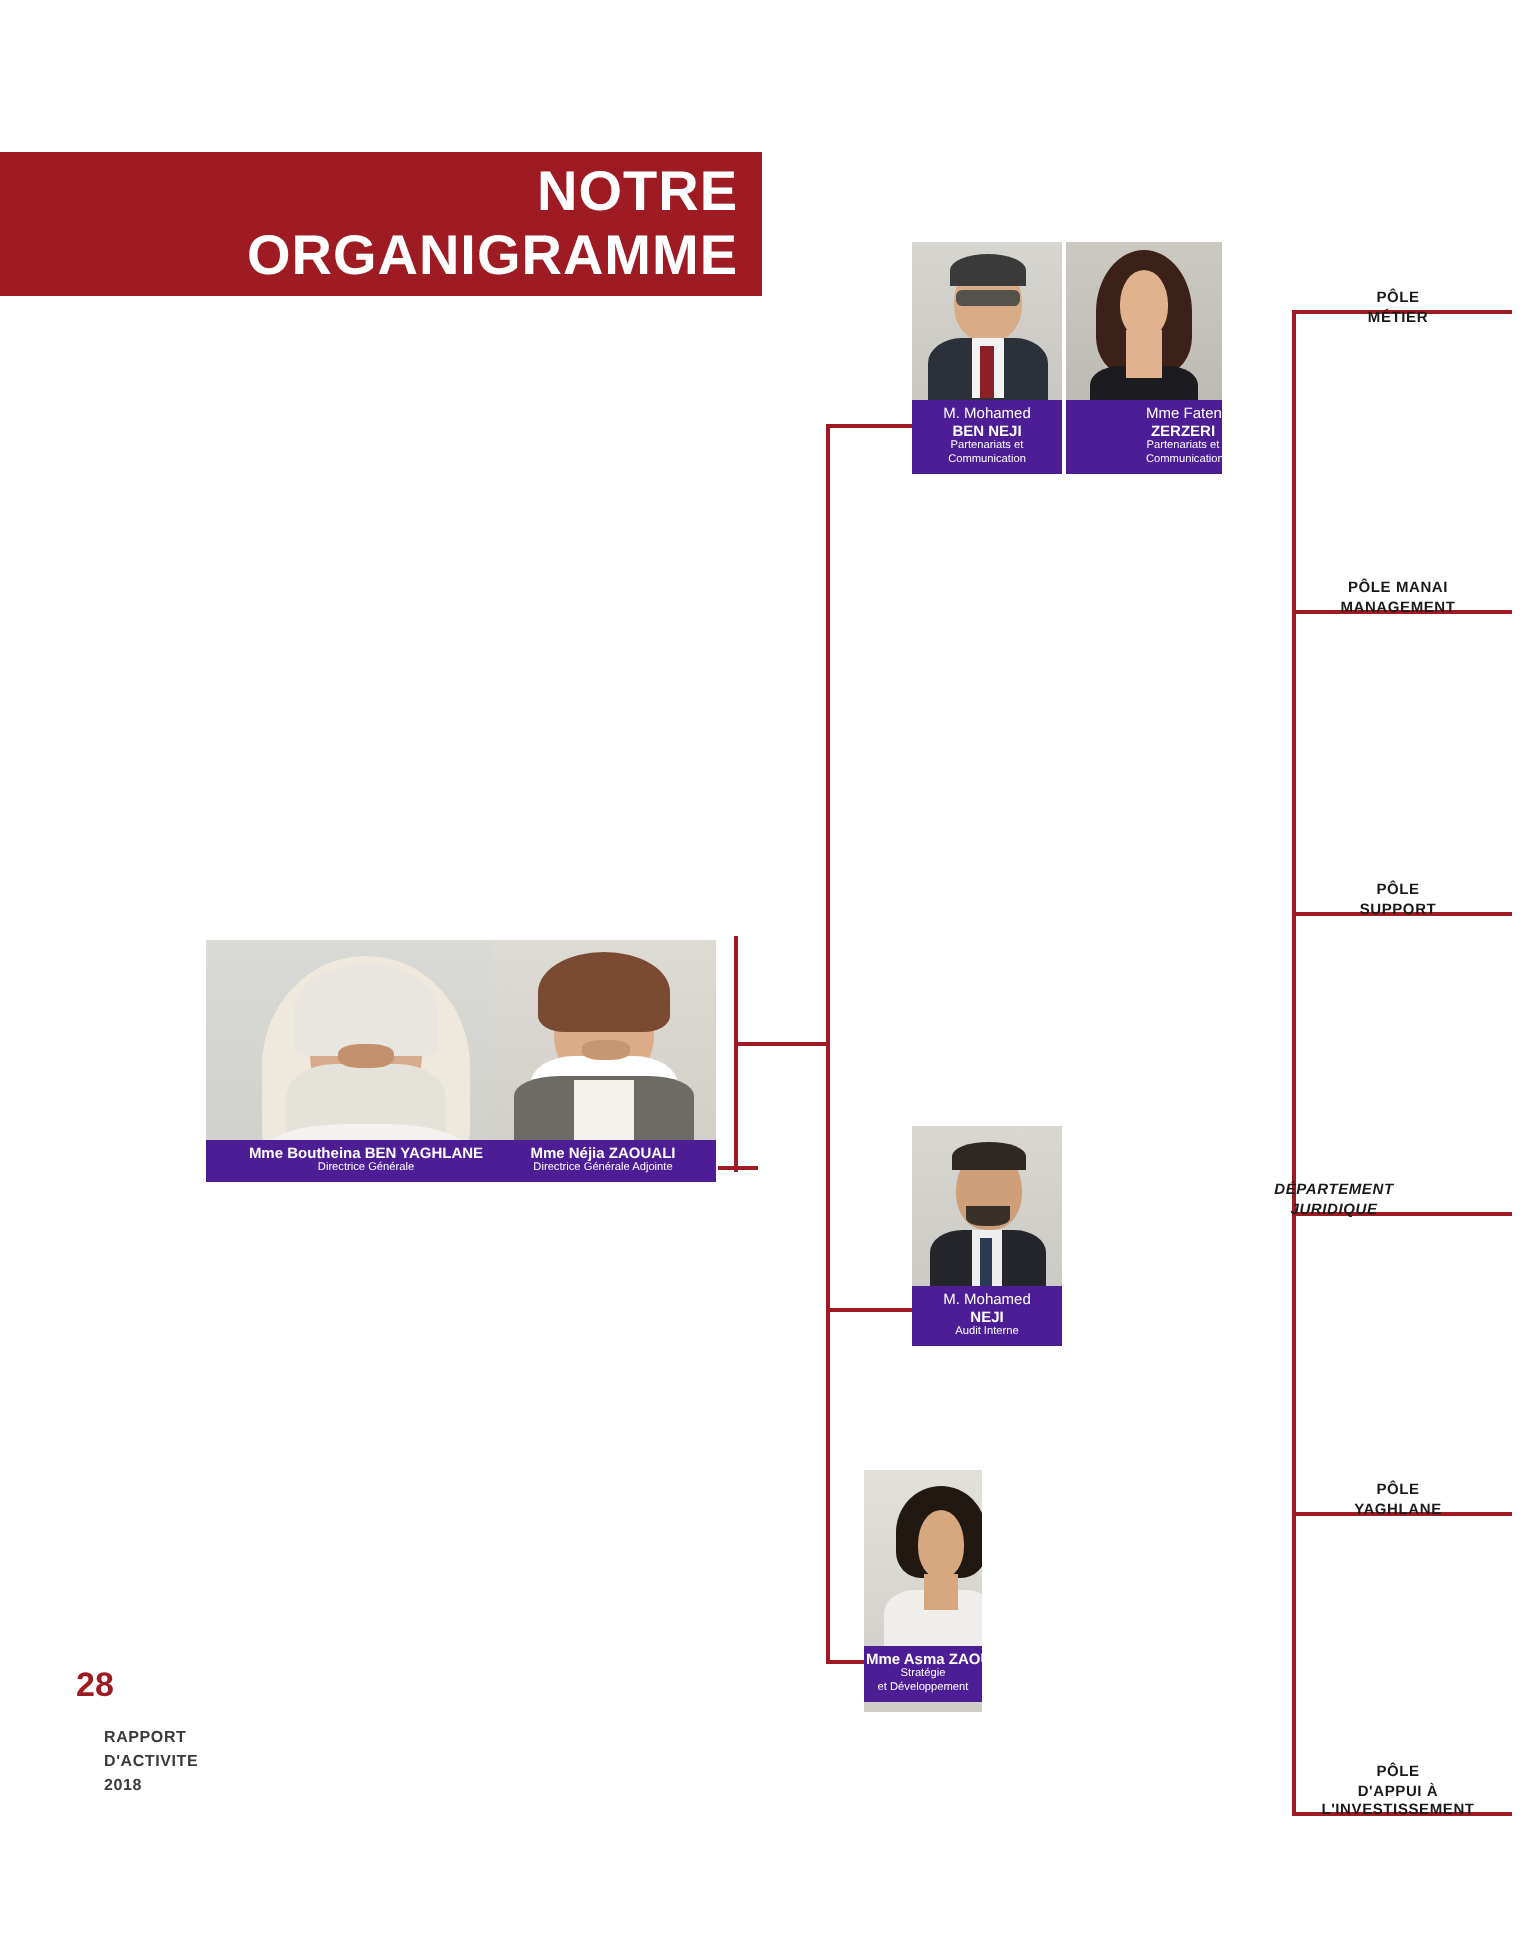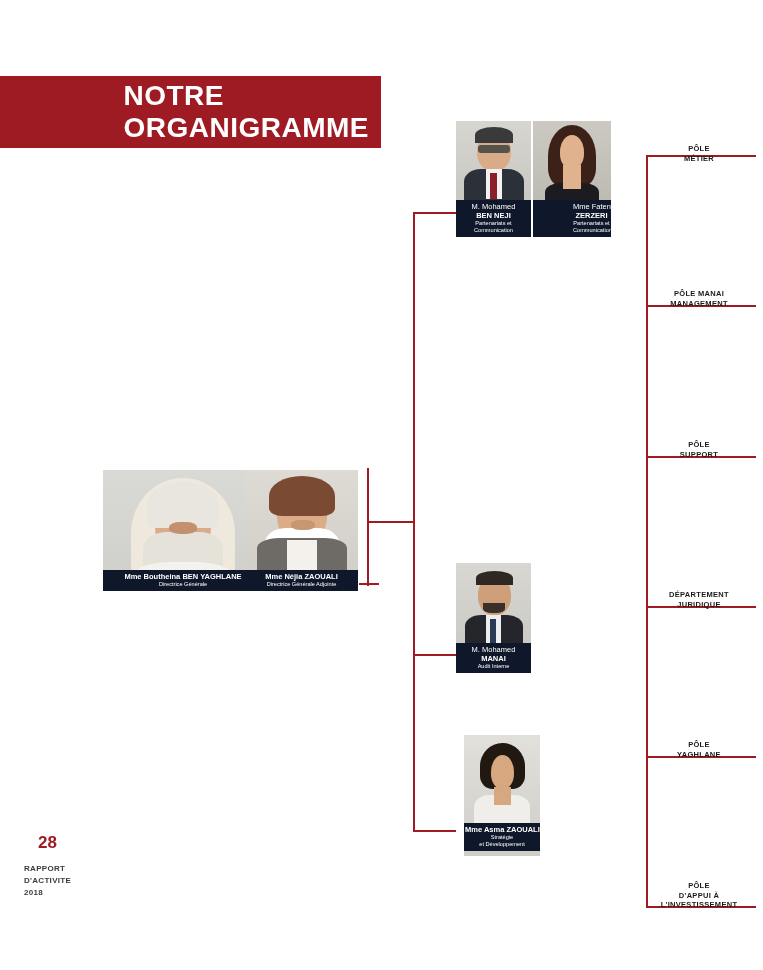--- a/index.html
+++ b/index.html
@@ -22,20 +22,21 @@
     left: 0;
     top: 76px;
     width: 381px;
     height: 72px;
     background: #9e1b23;
   }
   .header-band .title {
     position: absolute;
     right: 12px;
     top: 4px;
+    text-align: right;
     color: #ffffff;
     font-weight: bold;
     font-size: 28px;
     line-height: 32px;
     letter-spacing: 0.5px;
   }
   .header-band .title span {
     display: block;
   }
 
@@ -51,21 +52,21 @@
   .footer-text {
     position: absolute;
     left: 24px;
     top: 863px;
     font-size: 8px;
     line-height: 12px;
     font-weight: bold;
     color: #3b3b3b;
     letter-spacing: 0.3px;
   }
-  .footer-text span { display: block; }
+  .footer-text span { display: block; margin-left: 28px; }
 
   
   .line {
     position: absolute;
     background: #9e1b23;
   }
 
   
   .person {
     position: absolute;
@@ -75,21 +76,21 @@
     height: 100%;
     display: block;
     position: relative;
     overflow: hidden;
     background: #c9c9c4;
   }
   .person .caption {
     position: absolute;
     left: 0;
     width: 100%;
-    background: #0f172a;
+    background: #4c1d95;
     color: #ffffff;
     text-align: center;
     box-sizing: border-box;
     padding: 2px 1px 3px 1px;
   }
   .caption .name {
     display: block;
     font-size: 7.5px;
     line-height: 9px;
     font-weight: bold;
@@ -233,26 +234,26 @@
     <div class="pb" style="left:20px; top:8px; width:37px; height:14px; background:#2e2722; border-radius:50% 50% 0 0;"></div>
     <div class="pb" style="left:27px; top:40px; width:22px; height:10px; background:#3a302a; border-radius:0 0 40% 40%;"></div>
     <div class="pb" style="left:9px; top:52px; width:58px; height:40px; background:#25262b; border-radius:28% 28% 0 0;"></div>
     <div class="pb" style="left:30px; top:52px; width:15px; height:28px; background:#eeeeee;"></div>
     <div class="pb" style="left:34px; top:56px; width:6px; height:24px; background:#2b3a55;"></div>
   </div>
   <div class="caption" style="top:80px;">
     <span class="name">
       <span class="first">M. Mohamed</span>
     </span>
-    <span class="name">MANAI</span>
+    <span class="name">NEJI</span>
     <span class="role">Audit Interne</span>
   </div>
 </div>
 
-<div class="person" style="left:464px; top:735px; width:76px; height:121px;">
+<div class="person" style="left:432px; top:735px; width:59px; height:121px;">
   <div class="photo" style="background:linear-gradient(#e2e0da,#cfcdc7);">
     <div class="pb head" style="left:22px; top:16px; width:33px; height:40px; background:#d7a77f;"></div>
     <div class="pb" style="left:16px; top:8px; width:45px; height:46px; background:#221812; border-radius:50% 50% 28% 28%;"></div>
     <div class="pb" style="left:27px; top:20px; width:23px; height:34px; background:#d7a77f; border-radius:50% 50% 45% 45%;"></div>
     <div class="pb" style="left:10px; top:60px; width:56px; height:42px; background:#f0eeea; border-radius:28% 28% 0 0;"></div>
     <div class="pb" style="left:30px; top:52px; width:17px; height:18px; background:#d7a77f;"></div>
   </div>
   <div class="caption" style="top:88px;">
     <span class="name">
       <span>Mme Asma</span> <span>ZAOUALI</span>
@@ -269,21 +270,21 @@
   <span>MÉTIER</span>
 </div>
 <div class="pole" style="left:634px; top:289px;">
   <span>PÔLE MANAI</span>
   <span>MANAGEMENT</span>
 </div>
 <div class="pole" style="left:634px; top:440px;">
   <span>PÔLE</span>
   <span>SUPPORT</span>
 </div>
-<div class="pole" style="left:634px; top:590px;">
+<div class="pole" style="left:602px; top:590px;font-style:italic;">
   <span>DÉPARTEMENT</span>
   <span>JURIDIQUE</span>
 </div>
 <div class="pole" style="left:634px; top:740px;">
   <span>PÔLE</span>
   <span>YAGHLANE</span>
 </div>
 <div class="pole" style="left:634px; top:881px;">
   <span>PÔLE</span>
   <span>D'APPUI À</span>

